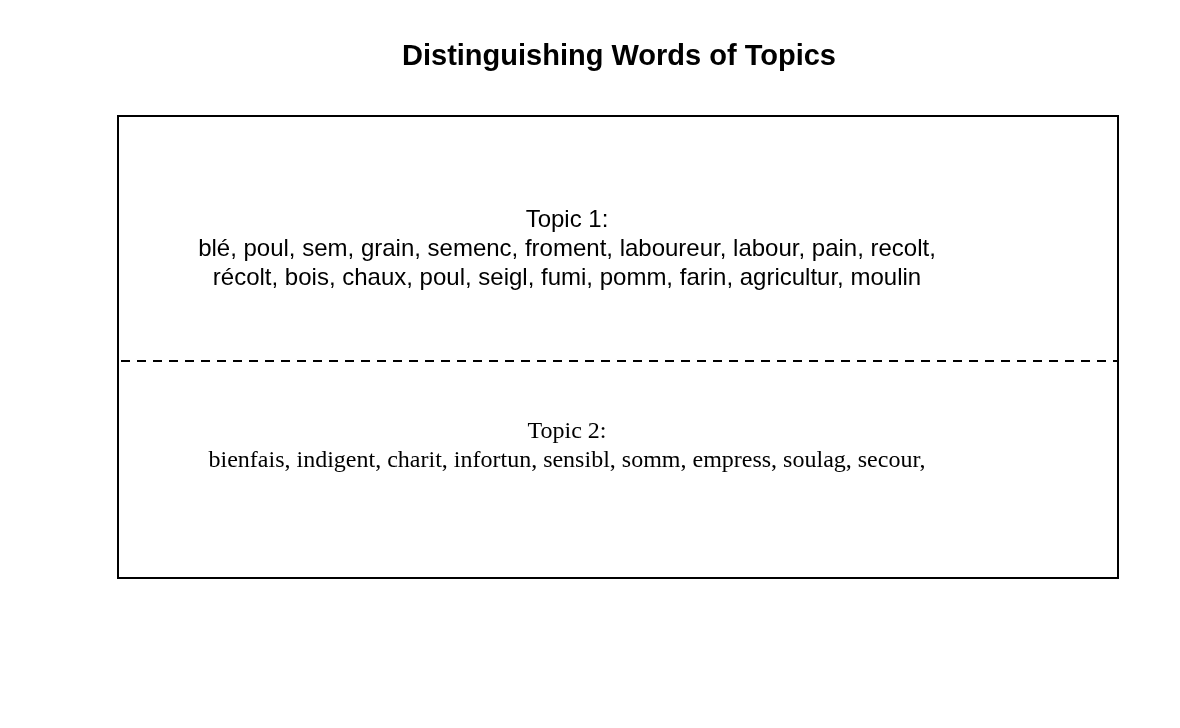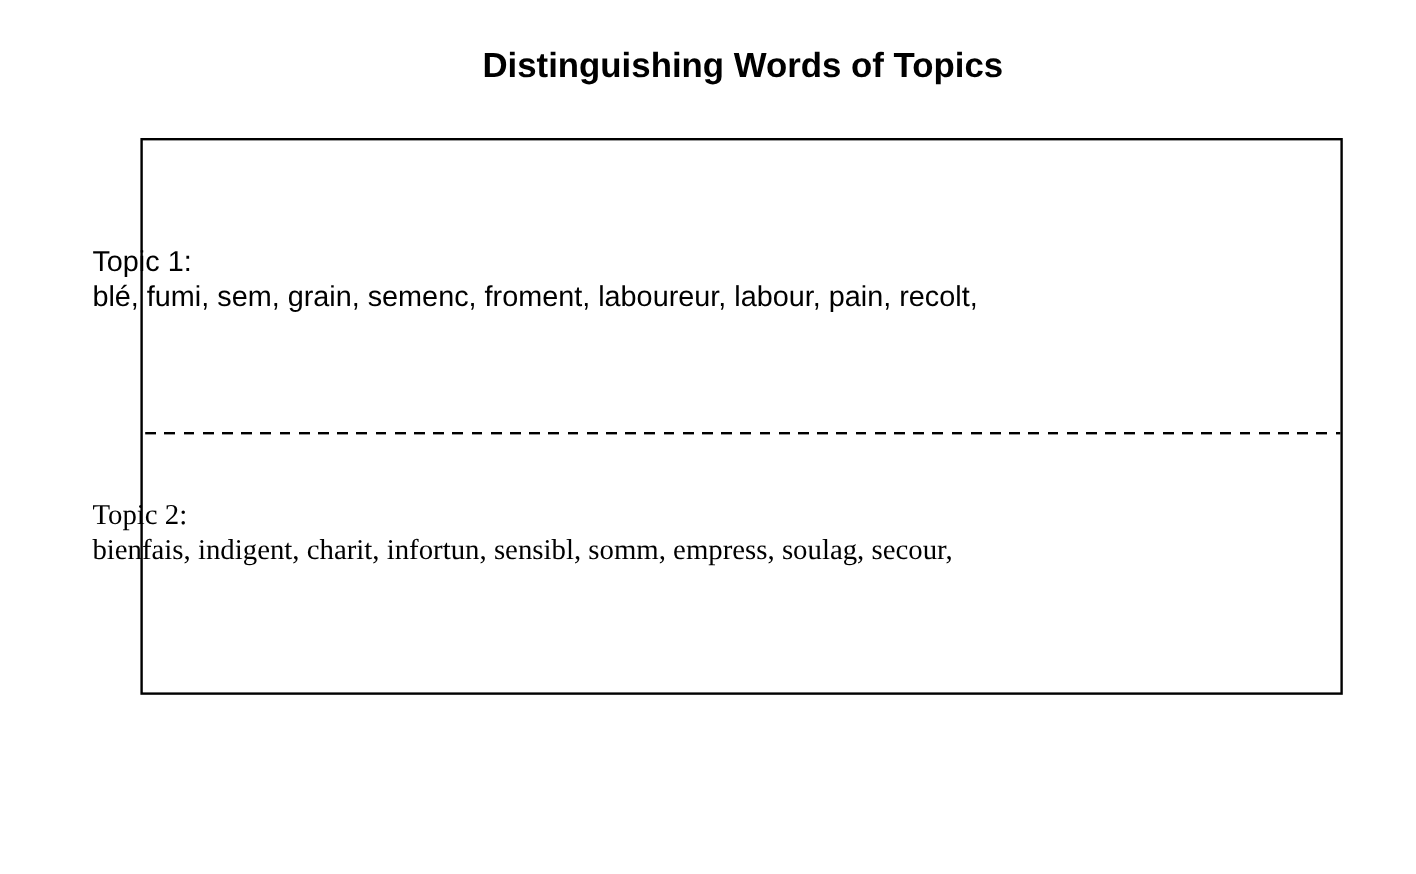--- a/index.html
+++ b/index.html
@@ -40,44 +40,45 @@
   .divider {
     position: absolute;
     left: 121px;
     top: 360px;
     width: 996px;
     height: 2px;
     background: repeating-linear-gradient(90deg, #000000 0px, #000000 9px, transparent 9px, transparent 16px);
   }
   .topic {
     position: absolute;
-    left: 77px;
+    left: 67px;
     width: 1000px;
-    text-align: left;
+    text-align: center;
     font-size: 24px;
     line-height: 29px;
     white-space: nowrap;
   }
   .topic-1 { top: 204px; }
   .topic-2 { top: 416px; font-family: Liberation Serif, serif; }
 </style>
 </head>
 <body>
 
 <div class="canvas">
 
   <div class="title">Distinguishing Words of Topics</div>
 
   <div class="box"></div>
 
   <div class="divider"></div>
 
   <div class="topic topic-1">
     <div>Topic 1:</div>
-    <div>blé, fumi, sem, grain, semenc, froment, laboureur, labour, pain, recolt,</div>
+    <div>blé, poul, sem, grain, semenc, froment, laboureur, labour, pain, recolt,</div>
+    <div>récolt, bois, chaux, poul, seigl, fumi, pomm, farin, agricultur, moulin</div>
   </div>
 
   <div class="topic topic-2">
     <div>Topic 2:</div>
     <div>bienfais, indigent, charit, infortun, sensibl, somm, empress, soulag, secour,</div>
   </div>
 
 </div>
 
 </body></html>

